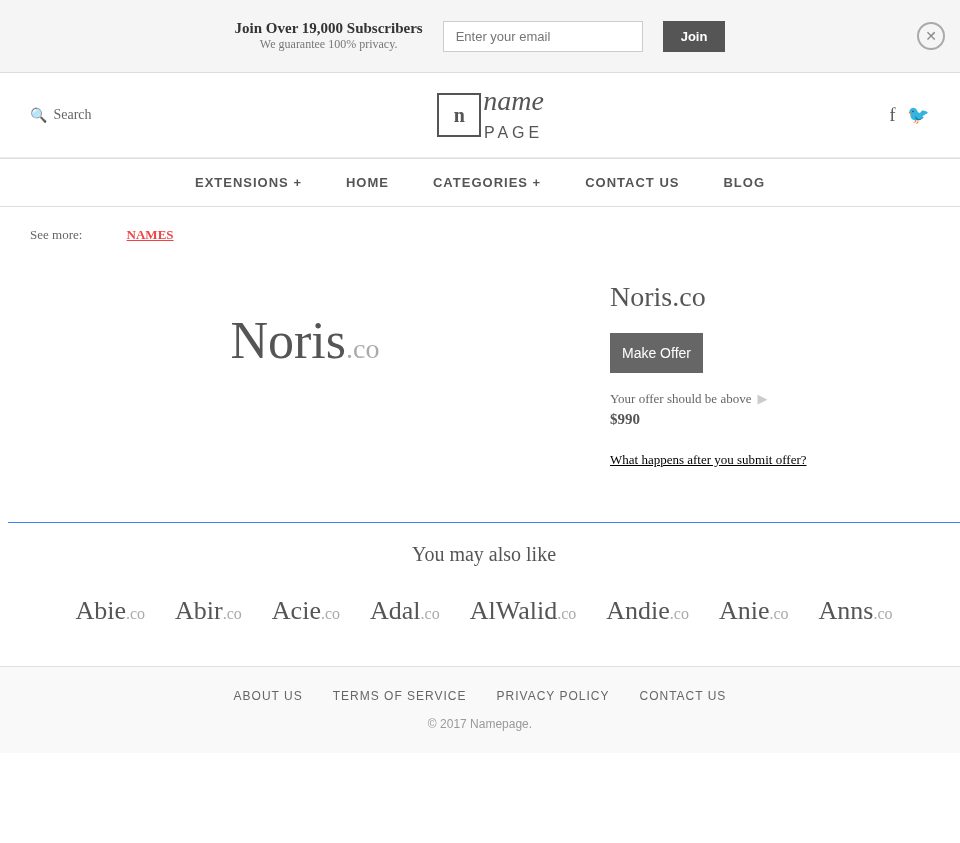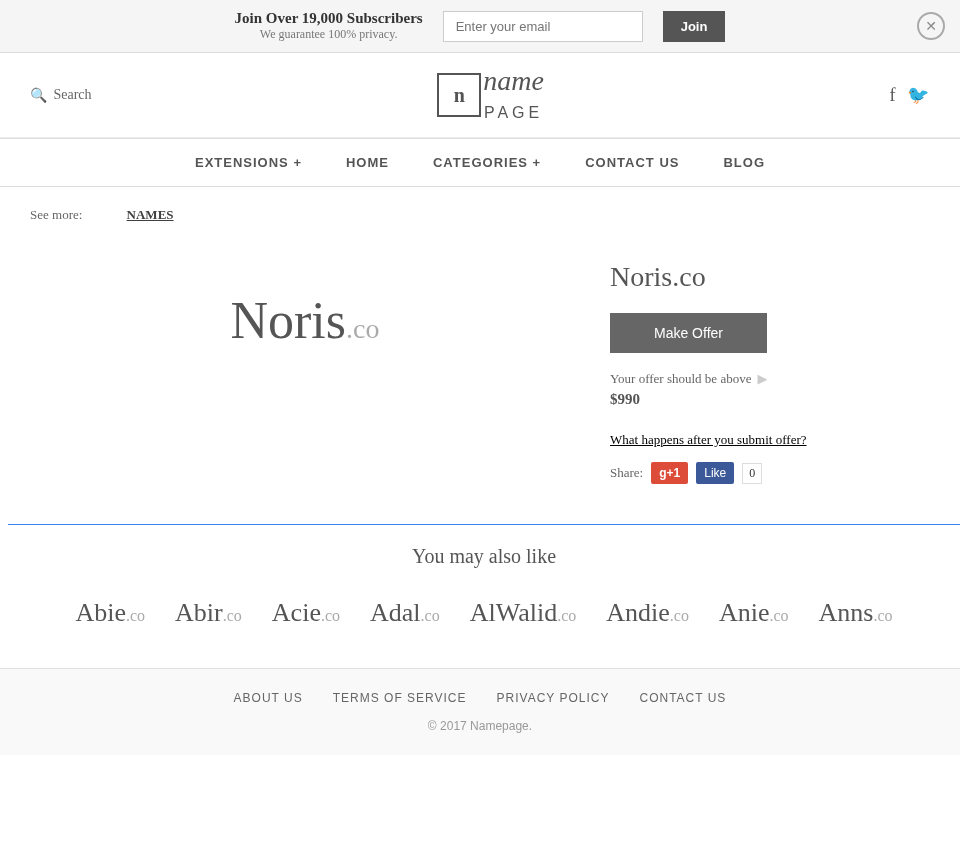--- a/index.html
+++ b/index.html
@@ -2,21 +2,21 @@
 <html><head>
   <meta charset="utf-8">
   <style>
     * { margin: 0; padding: 0; box-sizing: border-box; }
     body { font-family: 'Georgia', serif; background: #fff; color: #333; width: 960px; }
 
     
     #top-banner {
       background: #f5f5f5;
       border-bottom: 1px solid #ddd;
-      padding: 10px 20px;
+      padding: 20px 20px;
       display: flex;
       align-items: center;
       justify-content: center;
       position: relative;
     }
     #top-banner .banner-text { text-align: center; margin-right: 20px; }
     #top-banner .banner-title { font-size: 15px; font-weight: bold; color: #333; }
     #top-banner .banner-sub { font-size: 12px; color: #777; }
     #top-banner .email-form { display: flex; gap: 20px; }
     #top-banner .email-input {
@@ -87,21 +87,21 @@
       font-size: 52px; font-weight: 300; color: #555; font-family: 'Georgia', serif;
     }
     #domain-visual .domain-logo span.tld { font-size: 28px; color: #aaa; }
 
     
     #domain-info { width: 320px; padding-top: 10px; }
     #domain-info .domain-title {
       font-size: 28px; color: #555; margin-bottom: 20px; font-family: 'Georgia', serif;
     }
     #domain-info .make-offer-btn {
-      background: #666; color: #fff; border: none; padding: 12px 44px;
+      background: #666; color: #fff; border: none; padding: 12px 12px;
       font-size: 14px; cursor: pointer; margin-bottom: 18px; display: block;
       font-family: Arial, sans-serif;
     }
     #domain-info .offer-note {
       font-size: 13px; color: #666; margin-bottom: 4px;
       display: flex; align-items: center; gap: 6px;
     }
     #domain-info .offer-note .arrow { color: #ccc; }
     #domain-info .offer-amount { font-size: 15px; color: #555; font-weight: bold; margin-bottom: 10px; }
     #domain-info .what-happens {
@@ -192,48 +192,40 @@
 <nav id="nav">
   <a href="#">EXTENSIONS +</a>
   <a href="#">HOME</a>
   <a href="#">CATEGORIES +</a>
   <a href="#">CONTACT US</a>
   <a href="#">BLOG</a>
 </nav>
 
 <div id="breadcrumb">
   <span>See more:</span>
-  <a href="#" style="color:#404040;font-weight:bold;font-size:13px;padding-left:37px;">NAMES</a>
+  <a href="#" style="color:#ef4444;font-weight:bold;font-size:13px;padding-left:37px;">NAMES</a>
 </div>
 
 <div id="main">
 
   <div id="domain-visual">
     <div class="domain-logo">
       <span>Noris</span><span class="tld">.co</span>
     </div>
   </div>
 
   <div id="domain-info">
     <div class="domain-title">Noris.co</div>
     <button class="make-offer-btn">Make Offer</button>
     <div class="offer-note">
       <span>Your offer should be above</span>
       <span class="arrow">▶</span>
     </div>
     <div class="offer-amount">$990</div>
     <div class="what-happens">What happens after you submit offer?</div>
-    <div class="share-row">
-      <span class="share-label">Share:</span>
-      <button class="gplus-btn">g+1</button>
-      <button class="fb-like-btn">
-        <span>Like</span>
-      </button>
-      <span class="fb-count">0</span>
-    </div>
   </div>
 </div>
 
 <div id="also-like">
   <h2>You may also like</h2>
   <div class="domain-grid" id="domain-grid-container">
   <a href="#" class="domain-item"><span>Abie</span><span class="tld">.co</span></a>
       <a href="#" class="domain-item"><span>Abir</span><span class="tld">.co</span></a>
       <a href="#" class="domain-item"><span>Acie</span><span class="tld">.co</span></a>
       <a href="#" class="domain-item"><span>Adal</span><span class="tld">.co</span></a>

